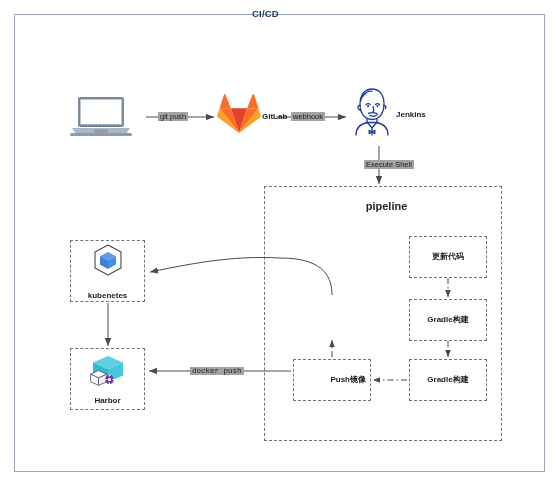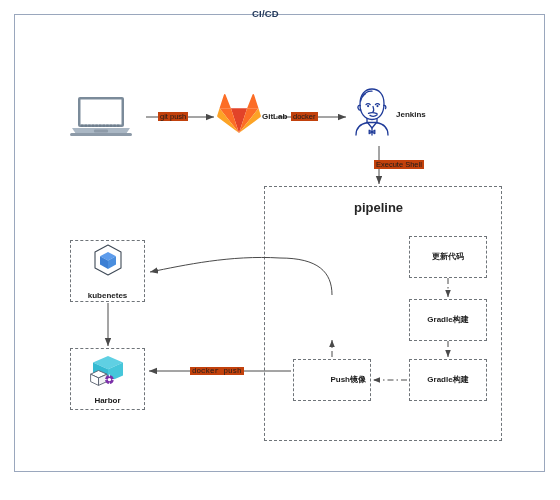--- a/index.html
+++ b/index.html
@@ -47,25 +47,25 @@
     position: absolute;
     left: 264px;
     top: 186px;
     width: 238px;
     height: 255px;
     border: 1px dashed #6f7479;
     box-sizing: border-box;
   }
   .pipeline-title {
     position: absolute;
-    left: 256px;
+    left: 264px;
     top: 200px;
     width: 245px;
     text-align: center;
-    font-size: 13px;
+    font-size: 11px;
     font-weight: bold;
     color: #262626;
   }
 
   
   .node {
     position: absolute;
     border: 1px dashed #6f7479;
     box-sizing: border-box;
     display: flex;
@@ -121,27 +121,27 @@
   }
   #node-laptop  { left: 70px;  top: 95px;  width: 76px; }
   #node-gitlab  { left: 216px; top: 92px;  width: 62px; }
   #node-jenkins { left: 348px; top: 86px;  width: 62px; }
 
   
   .edge-label {
     position: absolute;
     font-size: 7.5px;
     color: #1c1c1c;
-    background: #c2410c;
+    background: #a3a3a3;
     padding: 0 2px;
     white-space: nowrap;
   }
   #lbl-git-push    { left: 158px; top: 112px; }
   #lbl-webhook     { left: 291px; top: 112px; }
-  #lbl-exec-shell  { left: 374px; top: 160px; }
+  #lbl-exec-shell  { left: 364px; top: 160px; }
   #lbl-docker-push { left: 190px; top: 367px; font-family: Liberation Mono, monospace; }
 
   
   #edges {
     position: absolute;
     left: 0;
     top: 0;
     width: 560px;
     height: 500px;
     pointer-events: none;
@@ -316,17 +316,17 @@
   <div class="node step" id="step-build-image">
     <span class="node-label">Gradle构建</span>
   </div>
 
   <div class="node step" id="step-push-image">
     <span class="node-label">Push镜像</span>
   </div>
 
 
   <div class="edge-label" id="lbl-git-push">git push</div>
-  <div class="edge-label" id="lbl-webhook">docker</div>
+  <div class="edge-label" id="lbl-webhook">webhook</div>
   <div class="edge-label" id="lbl-exec-shell">Execute Shell</div>
   <div class="edge-label" id="lbl-docker-push">docker push</div>
 
 </div>
 
 </body></html>

